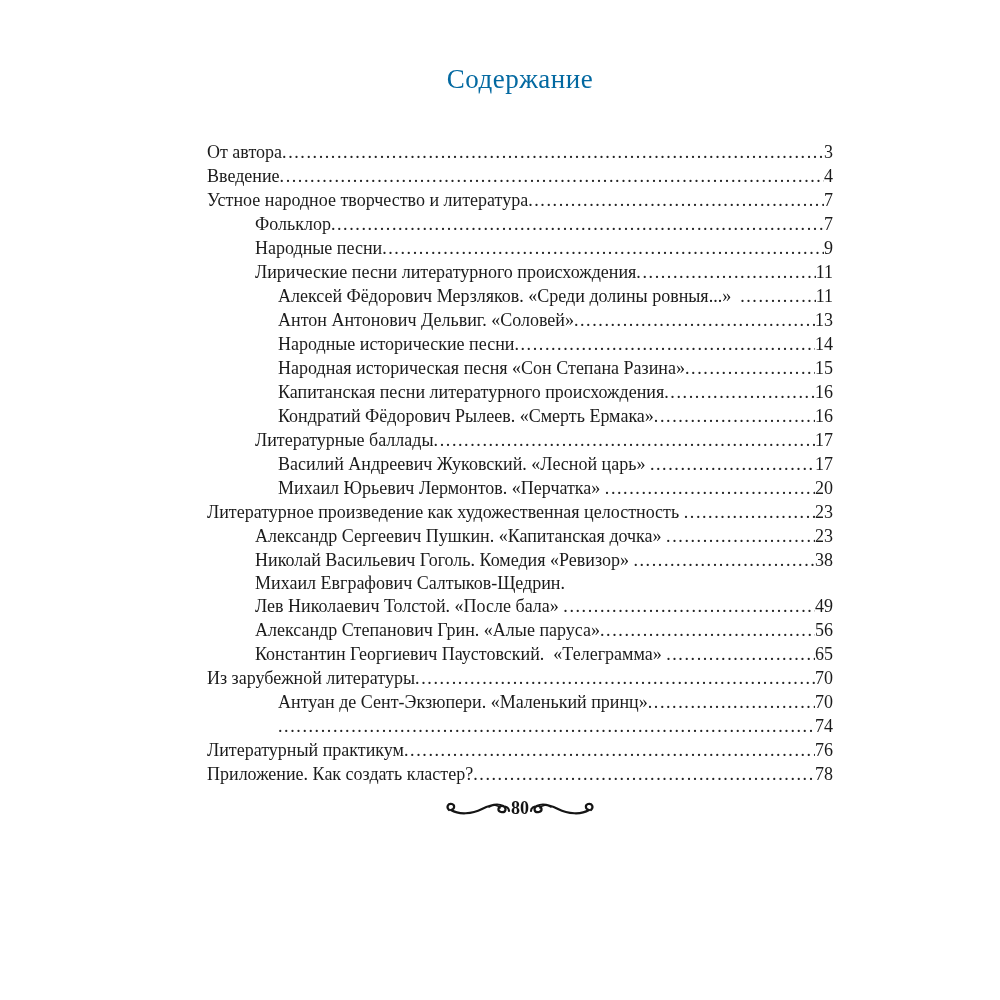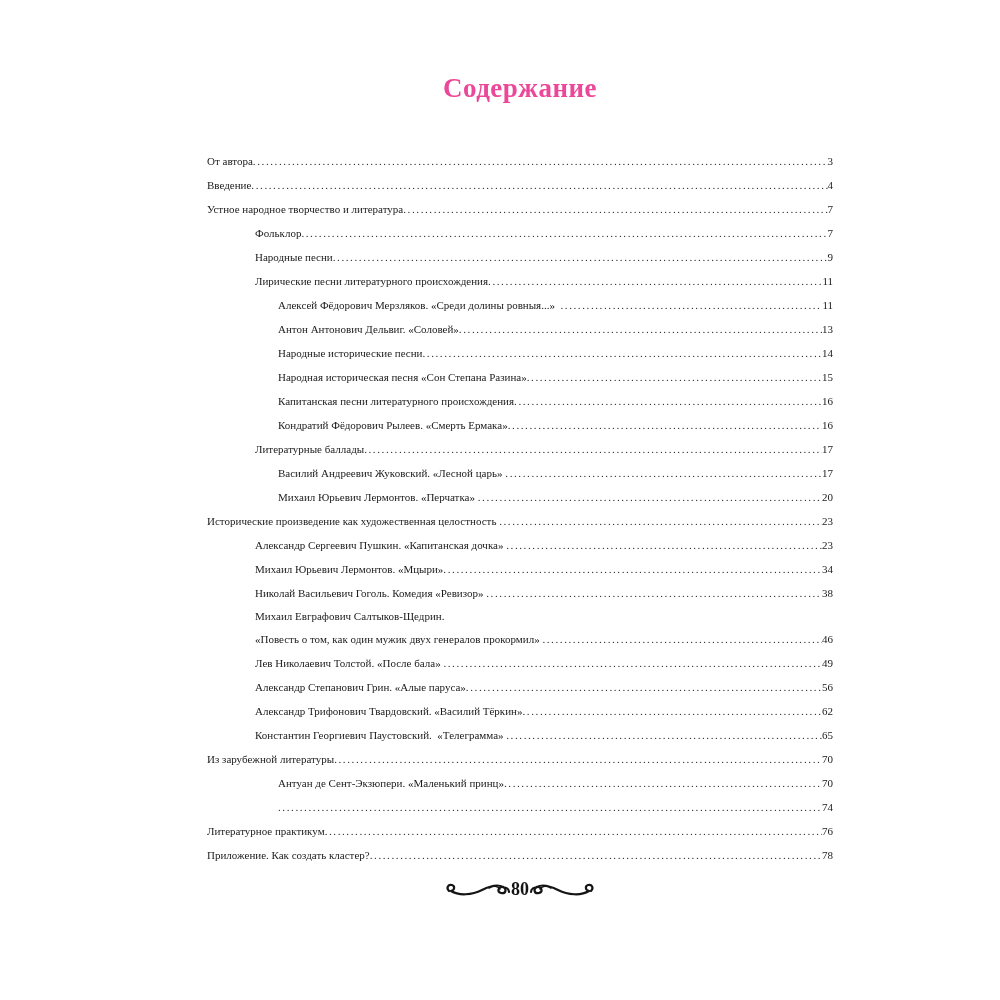--- a/index.html
+++ b/index.html
@@ -8,35 +8,35 @@
     width: 1000px;
     height: 1000px;
     background: #ffffff;
     box-sizing: border-box;
     padding: 56px 167px 0 207px;
     font-family: "Liberation Serif", "DejaVu Serif", serif;
     color: #1b1b1b;
     overflow: hidden;
   }
   .title {
-    margin: 16px;
+    margin: 7px;
     font-size: 27px;
     line-height: 32px;
-    font-weight: bold;
+    font-weight: normal;
     text-align: center;
     letter-spacing: 0.5px;
-    color: #ec4899;
+    color: #0369a1;
   }
   .toc { margin-top: 45px; }
   .toc-row {
     display: flex;
     align-items: baseline;
     height: 24px;
     line-height: 24px;
-    font-size: 11px;
+    font-size: 18px;
     white-space: pre;
     text-align: right;
   }
   .toc-row.line1 { height: 22px; line-height: 22px; }
   .indent-0 { padding-left: 0; }
   .indent-1 { padding-left: 48px; }
   .indent-2 { padding-left: 71px; }
   .italic .toc-text { }
   .toc-text { flex: 0 0 auto; }
   .leader {
@@ -81,34 +81,31 @@
       <div class="toc-row indent-1"><span class="toc-text">Лирические песни литературного происхождения</span><span class="leader"></span><span class="toc-page">11</span></div>
       <div class="toc-row indent-2"><span class="toc-text">Алексей Фёдорович Мерзляков. «Среди долины ровныя...»  </span><span class="leader"></span><span class="toc-page">11</span></div>
       <div class="toc-row indent-2"><span class="toc-text">Антон Антонович Дельвиг. «Соловей»</span><span class="leader"></span><span class="toc-page">13</span></div>
       <div class="toc-row indent-2"><span class="toc-text">Народные исторические песни</span><span class="leader"></span><span class="toc-page">14</span></div>
       <div class="toc-row indent-2 italic"><span class="toc-text">Народная историческая песня «Сон Степана Разина»</span><span class="leader"></span><span class="toc-page">15</span></div>
       <div class="toc-row indent-2"><span class="toc-text">Капитанская песни литературного происхождения</span><span class="leader"></span><span class="toc-page">16</span></div>
       <div class="toc-row indent-2 italic"><span class="toc-text">Кондратий Фёдорович Рылеев. «Смерть Ермака»</span><span class="leader"></span><span class="toc-page">16</span></div>
       <div class="toc-row indent-1"><span class="toc-text">Литературные баллады</span><span class="leader"></span><span class="toc-page">17</span></div>
       <div class="toc-row indent-2"><span class="toc-text">Василий Андреевич Жуковский. «Лесной царь» </span><span class="leader"></span><span class="toc-page">17</span></div>
       <div class="toc-row indent-2"><span class="toc-text">Михаил Юрьевич Лермонтов. «Перчатка» </span><span class="leader"></span><span class="toc-page">20</span></div>
-      <div class="toc-row indent-0"><span class="toc-text">Исторические произведение как художественная целостность </span><span class="leader"></span><span class="toc-page">23</span></div>
+      <div class="toc-row indent-0"><span class="toc-text">Литературное произведение как художественная целостность </span><span class="leader"></span><span class="toc-page">23</span></div>
       <div class="toc-row indent-1"><span class="toc-text">Александр Сергеевич Пушкин. «Капитанская дочка» </span><span class="leader"></span><span class="toc-page">23</span></div>
-      <div class="toc-row indent-1"><span class="toc-text">Михаил Юрьевич Лермонтов. «Мцыри»</span><span class="leader"></span><span class="toc-page">34</span></div>
       <div class="toc-row indent-1"><span class="toc-text">Николай Васильевич Гоголь. Комедия «Ревизор» </span><span class="leader"></span><span class="toc-page">38</span></div>
       <div class="toc-row indent-1 line1"><span class="toc-text">Михаил Евграфович Салтыков-Щедрин.</span></div>
-      <div class="toc-row indent-1"><span class="toc-text">«Повесть о том, как один мужик двух генералов прокормил» </span><span class="leader"></span><span class="toc-page">46</span></div>
       <div class="toc-row indent-1"><span class="toc-text">Лев Николаевич Толстой. «После бала» </span><span class="leader"></span><span class="toc-page">49</span></div>
       <div class="toc-row indent-1"><span class="toc-text">Александр Степанович Грин. «Алые паруса»</span><span class="leader"></span><span class="toc-page">56</span></div>
-      <div class="toc-row indent-1"><span class="toc-text">Александр Трифонович Твардовский. «Василий Тёркин»</span><span class="leader"></span><span class="toc-page">62</span></div>
       <div class="toc-row indent-1"><span class="toc-text">Константин Георгиевич Паустовский.  «Телеграмма» </span><span class="leader"></span><span class="toc-page">65</span></div>
       <div class="toc-row indent-0"><span class="toc-text">Из зарубежной литературы</span><span class="leader"></span><span class="toc-page">70</span></div>
       <div class="toc-row indent-2"><span class="toc-text">Антуан де Сент-Экзюпери. «Маленький принц»</span><span class="leader"></span><span class="toc-page">70</span></div>
       <div class="toc-row indent-2"><span class="leader"></span><span class="toc-page">74</span></div>
-      <div class="toc-row indent-0"><span class="toc-text">Литературное практикум</span><span class="leader"></span><span class="toc-page">76</span></div>
+      <div class="toc-row indent-0"><span class="toc-text">Литературный практикум</span><span class="leader"></span><span class="toc-page">76</span></div>
       <div class="toc-row indent-0"><span class="toc-text">Приложение. Как создать кластер?</span><span class="leader"></span><span class="toc-page">78</span></div>
     </div>
 
   <div class="footer">
     <svg class="flourish" width="66" height="22" viewBox="0 0 66 22" fill="none">
       <path d="M4 13 C1 10 3 6 7 7 C10 8 10 12 6 13 C14 18 27 17 37 12 C45 8 53 6 58 9" stroke="#151515" stroke-width="2.2" stroke-linecap="round"></path>
       <path d="M58 9 C62 11 61 16 56 15 C52 14 53 9 57 9 C61 9 64 11 64 14" stroke="#151515" stroke-width="2.2" stroke-linecap="round"></path>
       <path d="M44 10 C48 7 53 8 55 11" stroke="#151515" stroke-width="1.6" stroke-linecap="round"></path>
     </svg>
     <span class="page-num">80</span>

